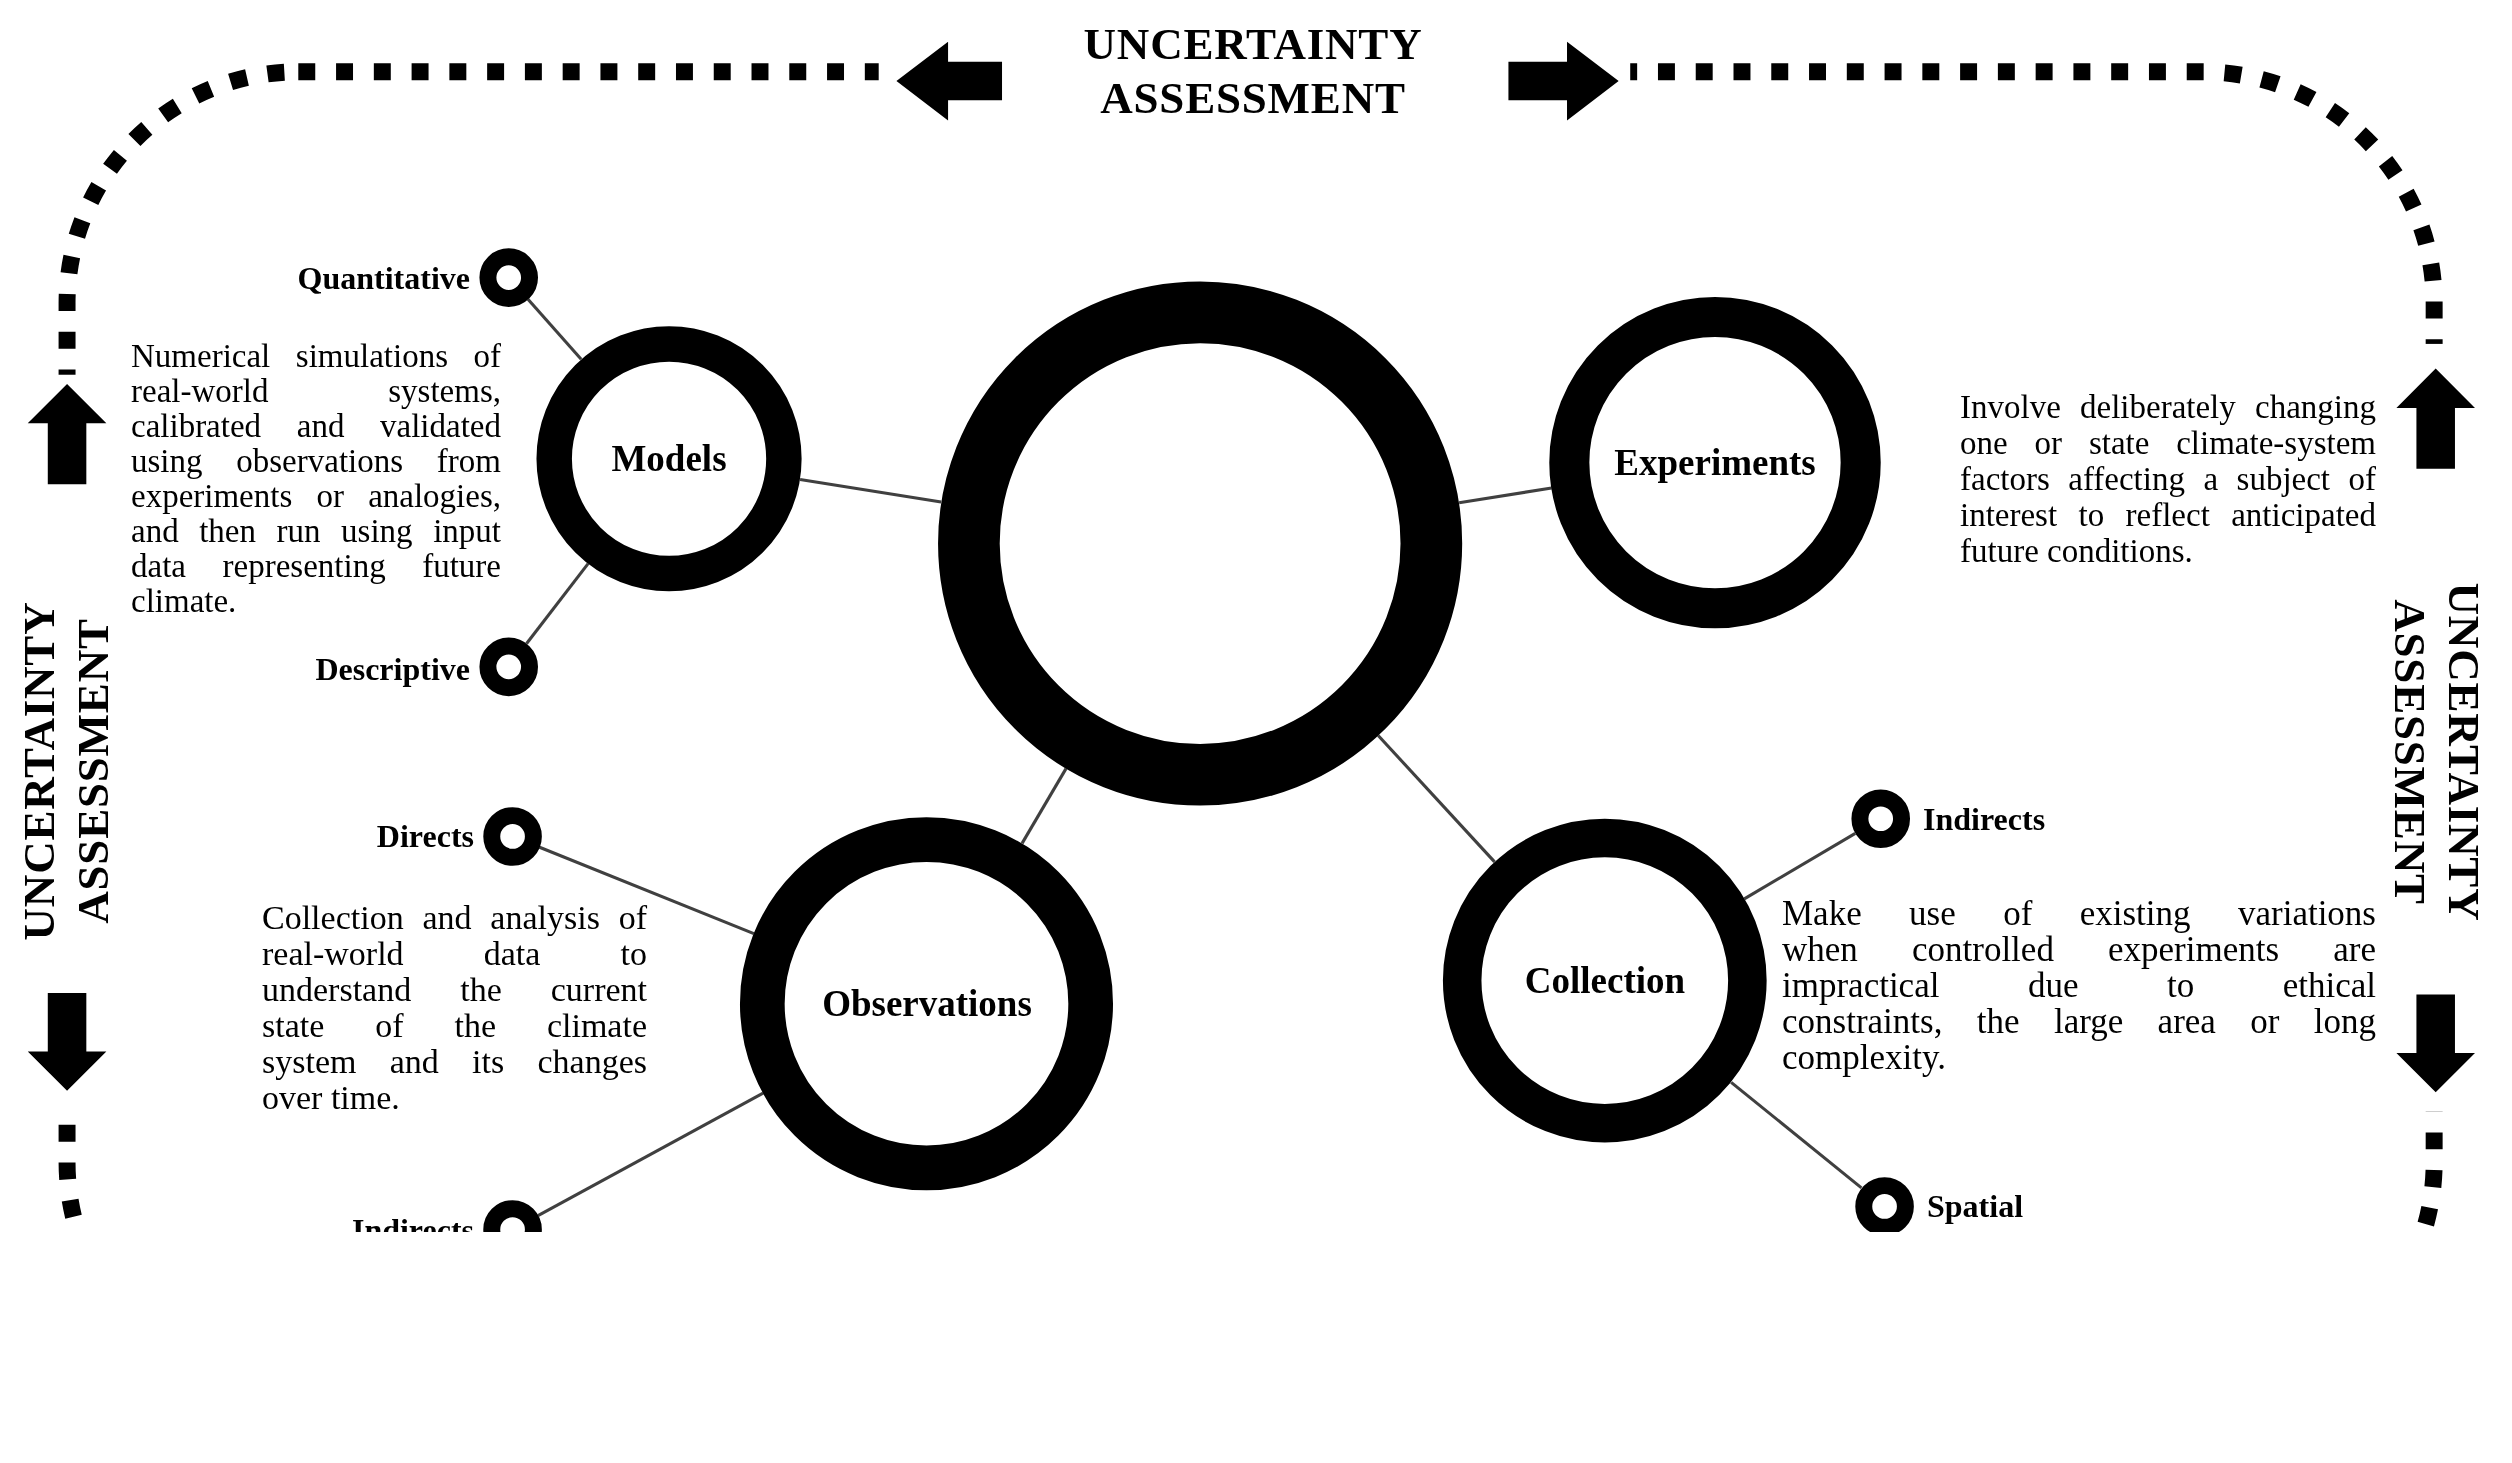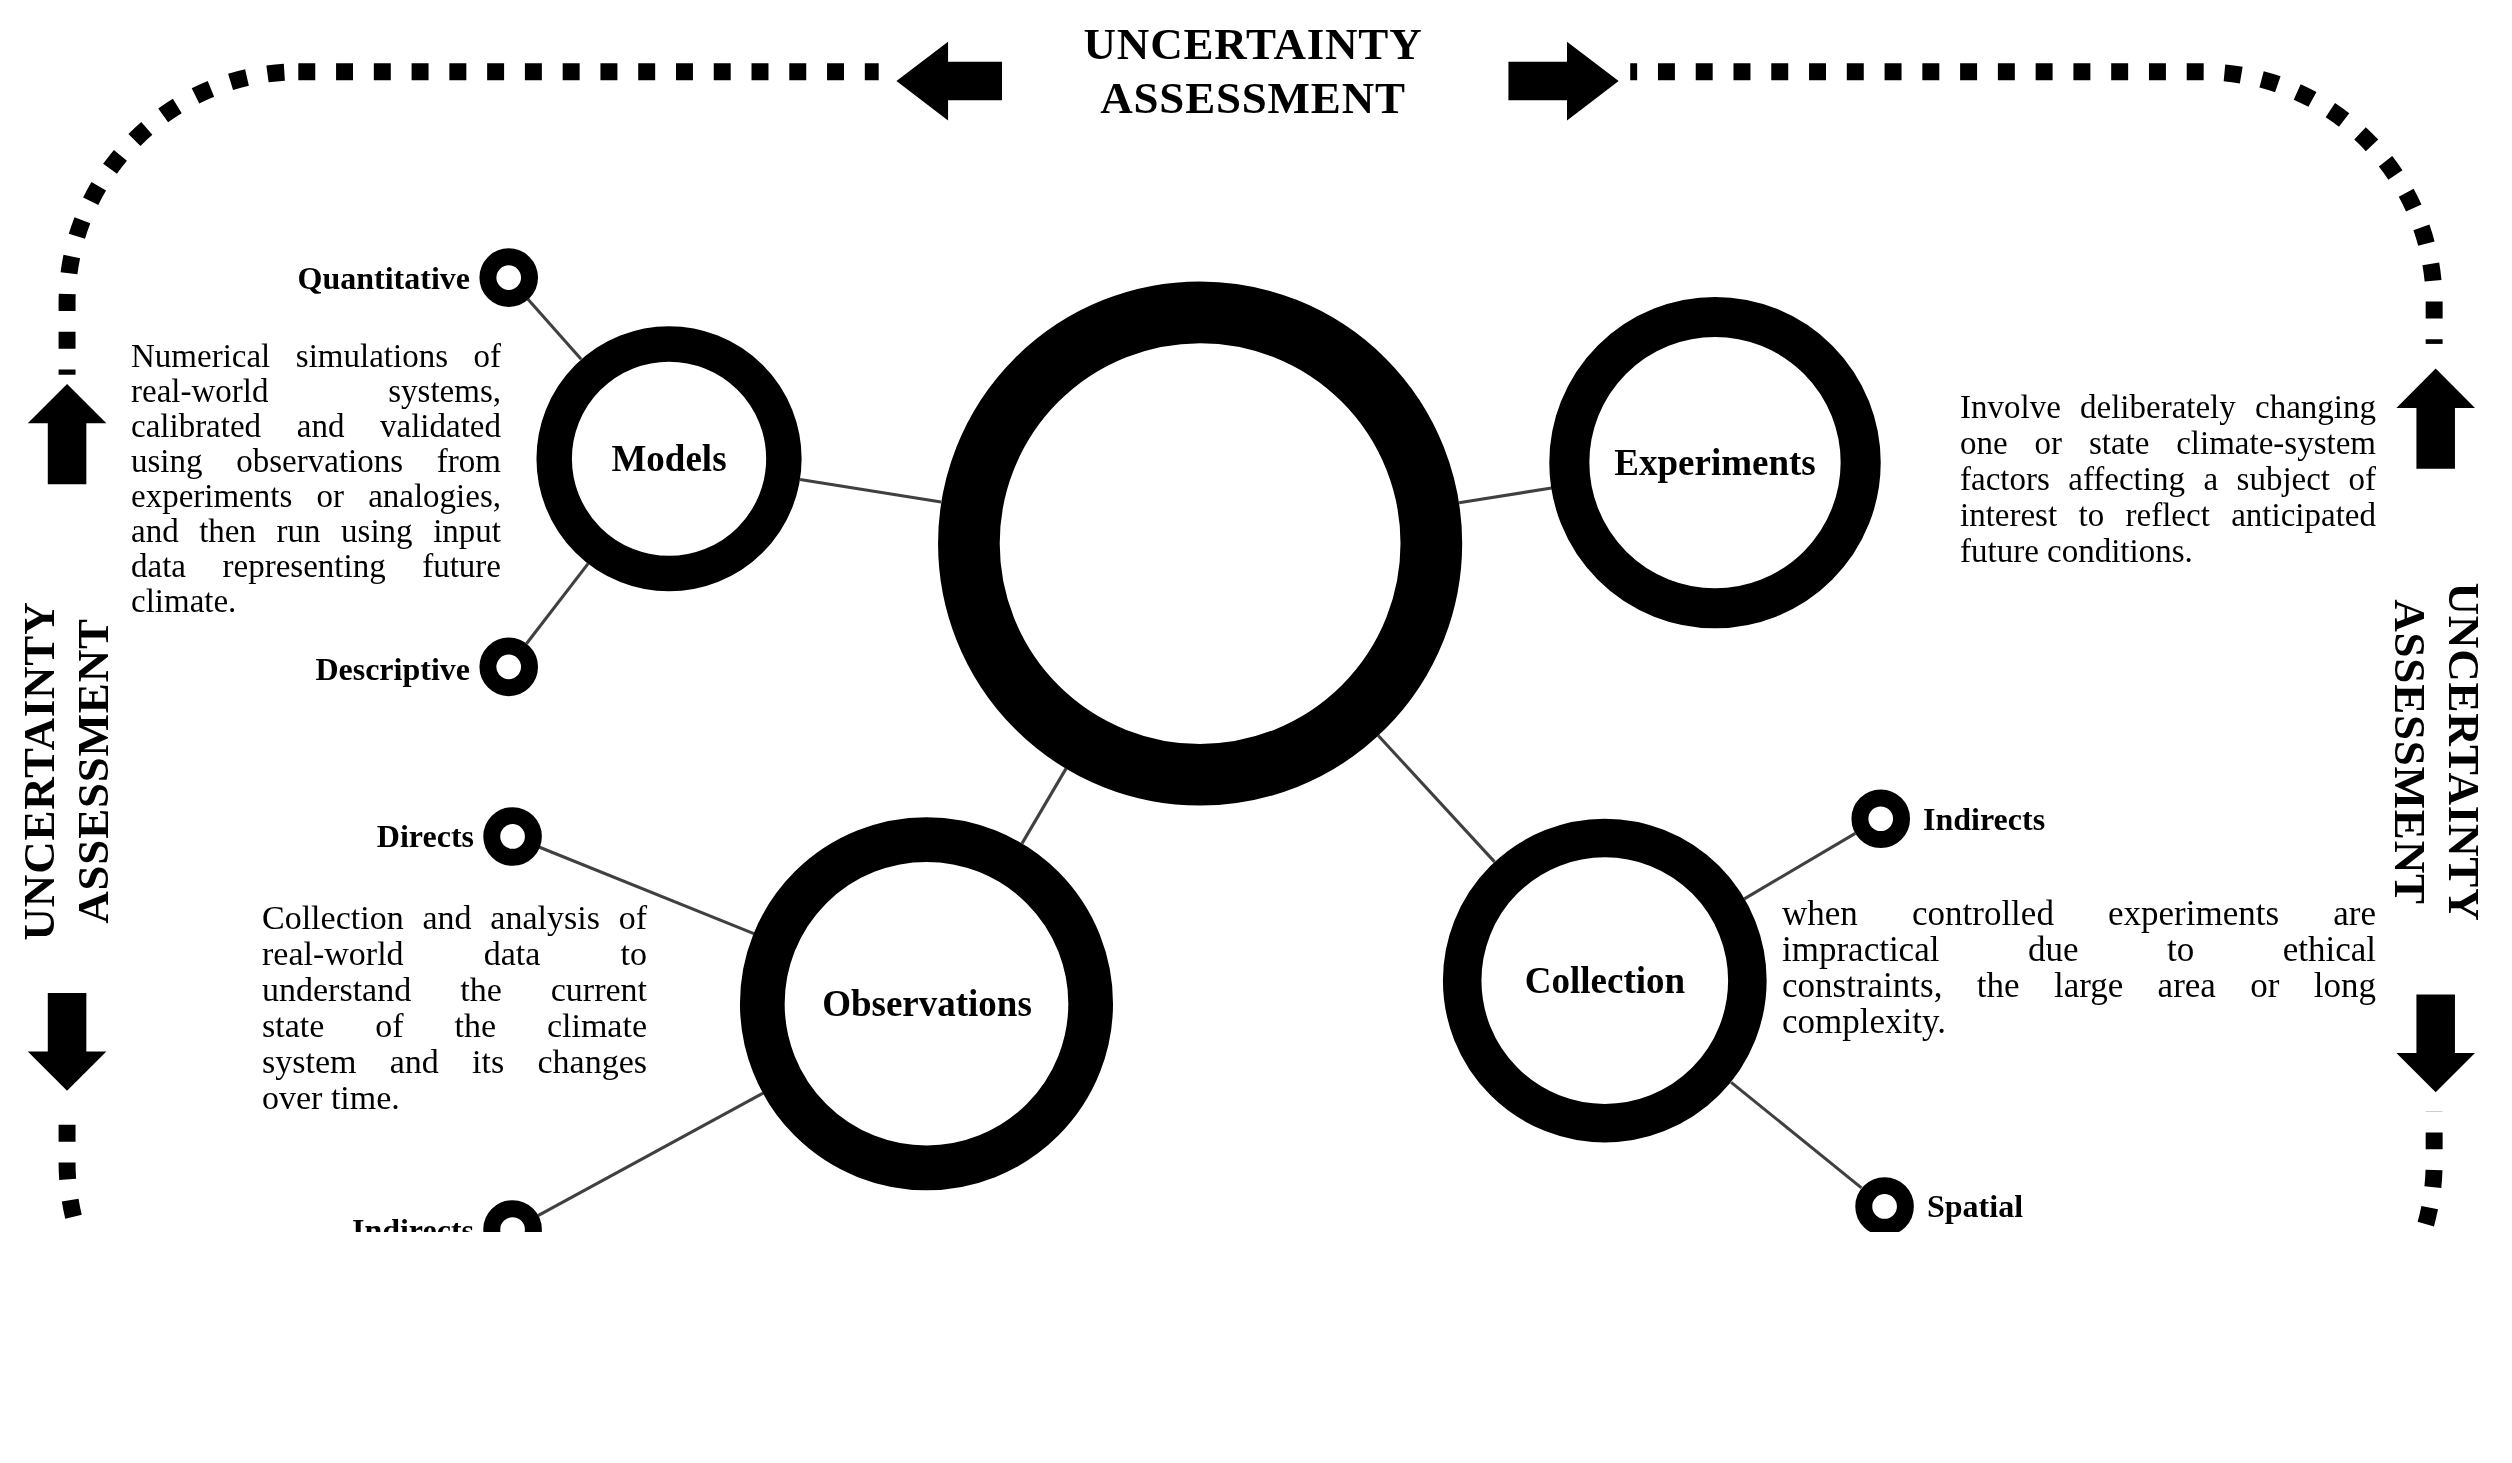--- a/index.html
+++ b/index.html
@@ -140,20 +140,21 @@
     </div>
   <div class="abs desc" style="left:262px;top:900px;width:385px;line-height:36px;font-size:34px;">
       <div class="jl">Collection and analysis of</div>
       <div class="jl">real-world data to</div>
       <div class="jl">understand the current</div>
       <div class="jl">state of the climate</div>
       <div class="jl">system and its changes</div>
       <div>over time.</div>
     </div>
   <div class="abs desc" style="left:1782px;top:896px;width:594px;line-height:36px;font-size:35px;">
+      <div class="jl">Make use of existing variations</div>
       <div class="jl">when controlled experiments are</div>
       <div class="jl">impractical due to ethical</div>
       <div class="jl">constraints, the large area or long</div>
       <div>complexity.</div>
     </div>
 
 </div>
 
 
 </body></html>

